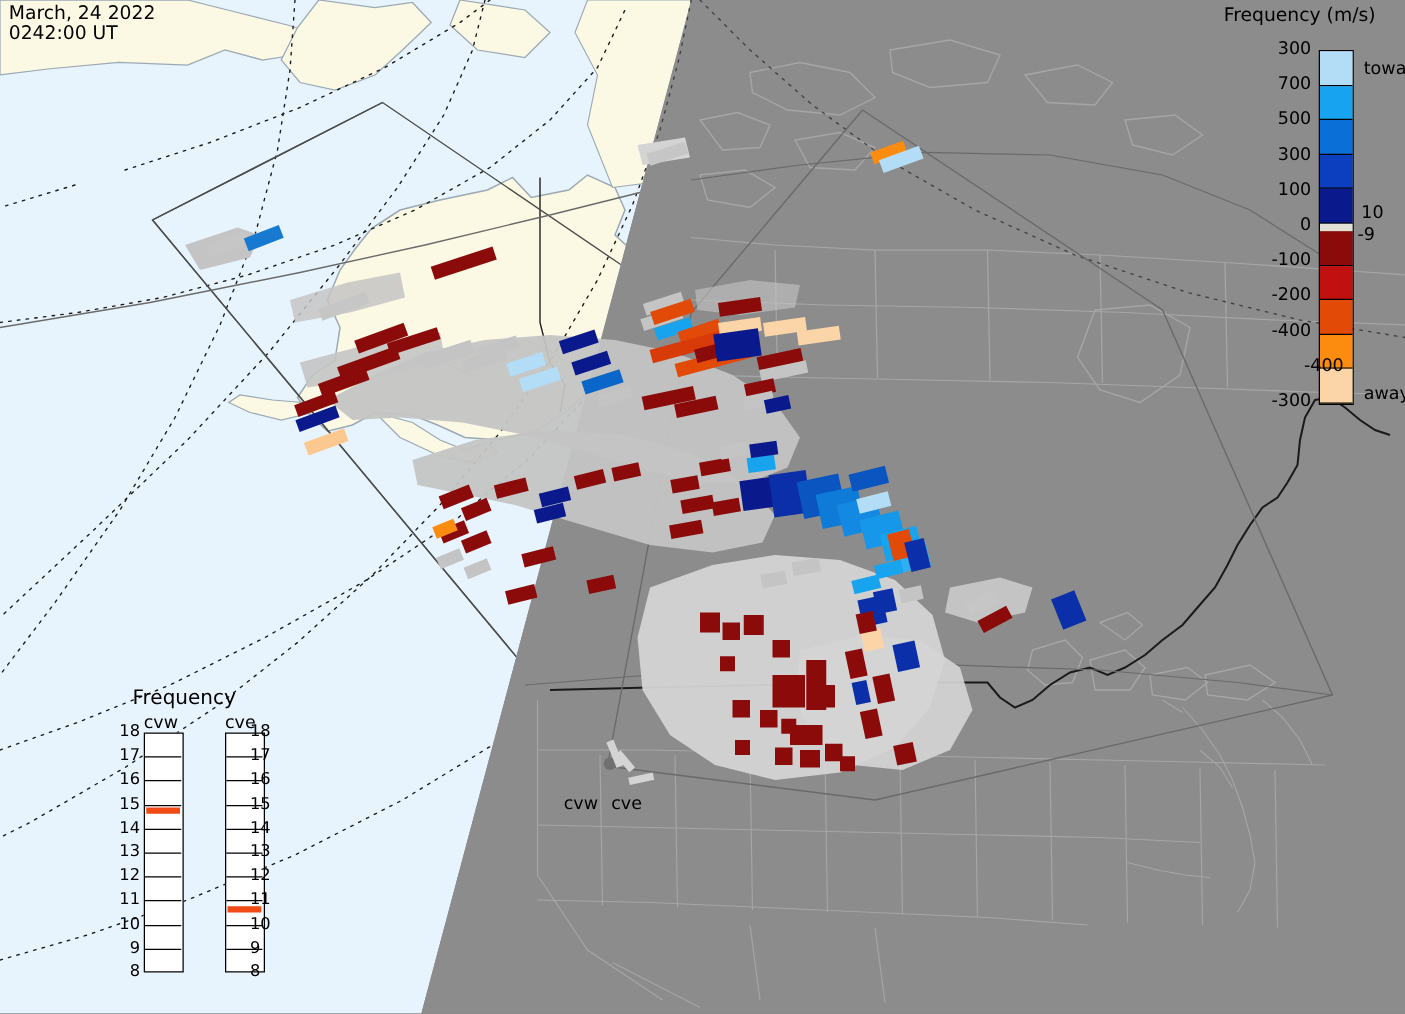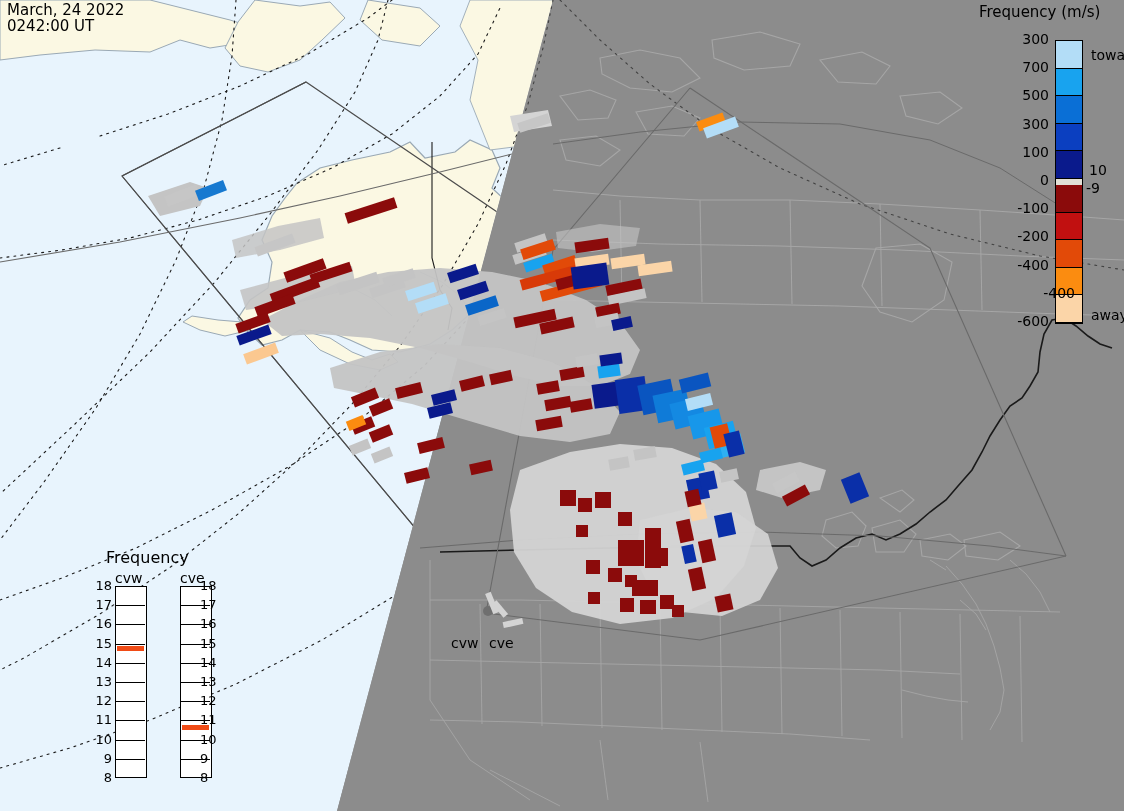--- a/index.html
+++ b/index.html
@@ -338,21 +338,21 @@
         <div class="cbtick" style="left: 1005px; top: 31px;">300</div>
         <div class="cbtick" style="left: 1005px; top: 59.2px;">700</div>
         <div class="cbtick" style="left: 1005px; top: 87.4px;">500</div>
         <div class="cbtick" style="left: 1005px; top: 115.6px;">300</div>
         <div class="cbtick" style="left: 1005px; top: 143.8px;">100</div>
         <div class="cbtick" style="left: 1005px; top: 172px;">0</div>
         <div class="cbtick" style="left: 1005px; top: 200.2px;">-100</div>
         <div class="cbtick" style="left: 1005px; top: 228.4px;">-200</div>
         <div class="cbtick" style="left: 1005px; top: 256.6px;">-400</div>
         <div class="cbtick" style="left: 1031px; top: 284.8px;">-400</div>
-        <div class="cbtick" style="left: 1005px; top: 313px;">-600</div>
+        <div class="cbtick" style="left: 1005px; top: 313px;">-300</div>
       </div>
     <div class="cbside" style="left:1091px;top:47px;">toward</div>
     <div class="cbside" style="left:1091px;top:307px;">away</div>
     <div class="cbside" style="left:1089px;top:162px;">10</div>
     <div class="cbside" style="left:1086px;top:180px;">-9</div>
   </div>
 
   <div>
     <div class="txt" id="freqtitle">Frequency</div>
     <div class="freqname" style="left:115px;top:570px;">cvw</div>

